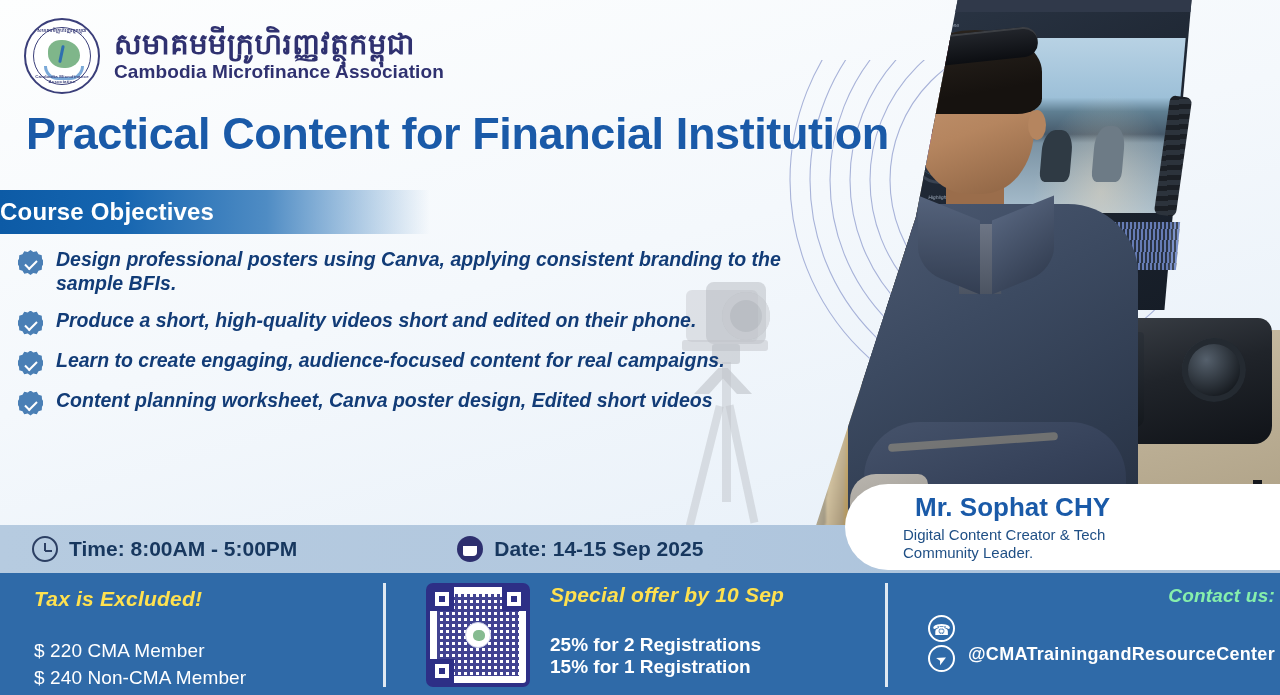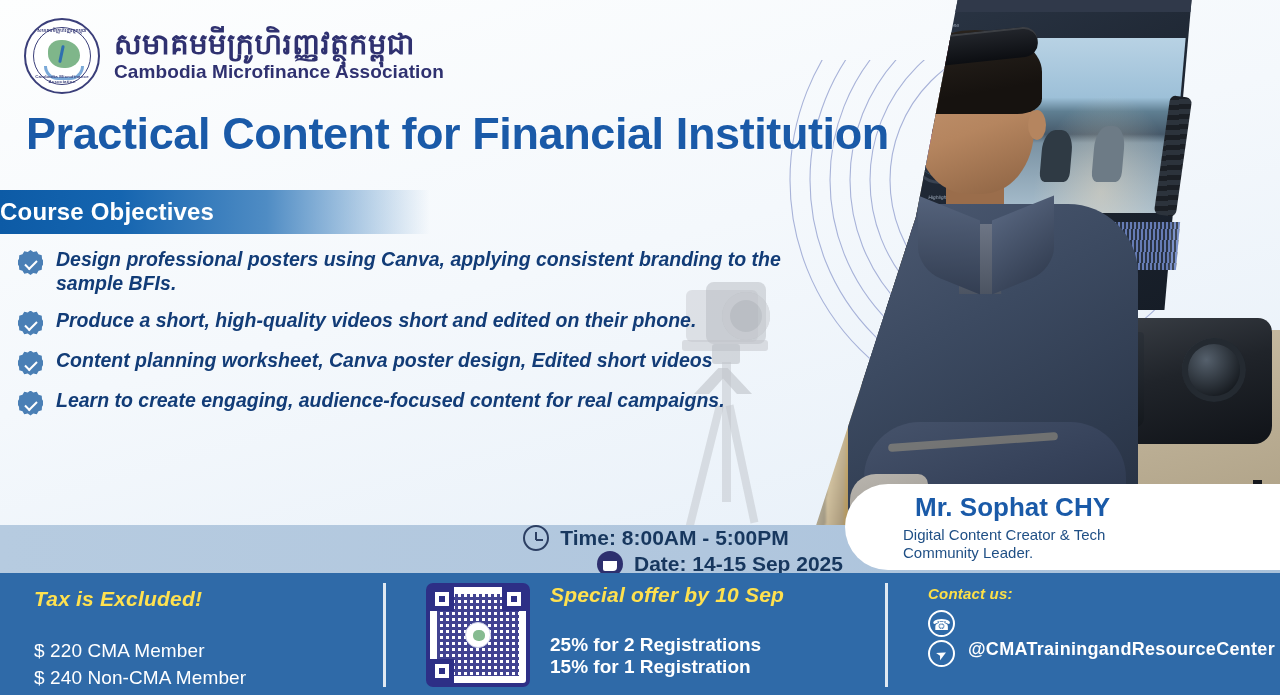--- a/index.html
+++ b/index.html
@@ -252,21 +252,21 @@
     background:#fff; border-radius:44px 0 0 44px;
     padding: 8px 20px 0 70px;
   }
   .sp-name { font-size:26px; font-weight:bold; color:#1a5aa8; }
   .sp-role { font-size:15px; color:#1f4f85; line-height:1.18; margin-top:3px; margin-left:-12px; }
 
   
   .timestrip {
     position:absolute; left:0; top:525px; width:1280px; height:48px; z-index:11;
     background: linear-gradient(90deg,#b6cbe0 0%, #b1c7de 55%, #a9c1da 100%);
-    display:flex; align-items:center;flex-direction:column;
+    display:flex; align-items:center;
   }
   .ts-item { display:flex; align-items:center; gap:11px; font-size:21px; font-weight:bold; color:#17375e; }
   .ts-time { margin-left:32px; }
   .ts-date { margin-left:160px; }
   .clock-ic { width:26px; height:26px; border-radius:50%; border:2px solid #2c3f63; position:relative; }
   .clock-ic::before{ content:""; position:absolute; left:10px; top:5px; width:2px; height:8px; background:#2c3f63; }
   .clock-ic::after{ content:""; position:absolute; left:11px; top:12px; width:7px; height:2px; background:#2c3f63; }
   .cal-ic { width:26px; height:26px; border-radius:50%; background:#2d2f6e; position:relative; }
   .cal-ic::before{ content:""; position:absolute; left:6px; top:6px; width:14px; height:14px;
     background:#fff; border-radius:2px 2px 4px 2px; }
@@ -304,21 +304,21 @@
   .qr-logo { position:absolute; left:50%; top:50%; width:26px; height:26px; margin:-13px 0 0 -13px;
     background:#fff; border-radius:50%; border:1px solid #cfd2e8; }
   .qr-logo::after{ content:""; position:absolute; left:7px; top:7px; width:12px; height:11px;
     background:#86bb90; border-radius:45%; }
 
   .offer-hd { font-size:21px; font-weight:bold; font-style:italic; color:#ffe14f; letter-spacing:.2px; }
   .offer-l { font-size:19px; font-weight:bold; color:#fff; margin-top:0; }
   .offer-l.first { margin-top:27px; }
 
   .bb-contact { position:absolute; left:928px; top:12px; }
-  .ct-hd { font-size:15px; font-weight:bold; font-style:italic; color:#fde047; letter-spacing:.2px; }
+  .ct-hd { font-size:19px; font-weight:bold; font-style:italic; color:#86efac; letter-spacing:.2px;text-align:right; }
   .ct-row { display:flex; align-items:flex-start; gap:13px; margin-top:6px; }
   .ct-lines { font-size:18px; font-weight:bold; color:#fff; line-height:1.25; letter-spacing:.3px; }
   .ic-circle { flex:none; width:27px; height:27px; border-radius:50%; border:2px solid #fff;
     position:relative; margin-top:2px; }
   .ic-phone::after{
     content:"\260E"; position:absolute; left:0; right:0; top:2px; text-align:center;
     font-size:15px; color:#fff; line-height:22px;
   }
   .ic-tg::after{
     content:"\27A4"; position:absolute; left:0; right:0; top:1px; text-align:center;
@@ -450,25 +450,25 @@
     <div class="obj-item">
       <div class="badge"></div>
       <div class="obj-text">Design professional posters using Canva, applying consistent branding to the sample BFIs.</div>
     </div>
     <div class="obj-item">
       <div class="badge"></div>
       <div class="obj-text">Produce a short, high-quality videos short and edited on their phone.</div>
     </div>
     <div class="obj-item">
       <div class="badge"></div>
-      <div class="obj-text">Content planning worksheet, Canva poster design, Edited short videos</div>
+      <div class="obj-text">Learn to create engaging, audience-focused content for real campaigns.</div>
     </div>
     <div class="obj-item">
       <div class="badge"></div>
-      <div class="obj-text">Learn to create engaging, audience-focused content for real campaigns.</div>
+      <div class="obj-text">Content planning worksheet, Canva poster design, Edited short videos</div>
     </div>
   </div>
 
   <div class="speaker">
     <div class="sp-name">Mr. Sophat CHY</div>
     <div class="sp-role">Digital Content Creator &amp; Tech</div>
     <div class="sp-role" style="margin-top:0">Community Leader.</div>
   </div>
 
   <div class="timestrip">

